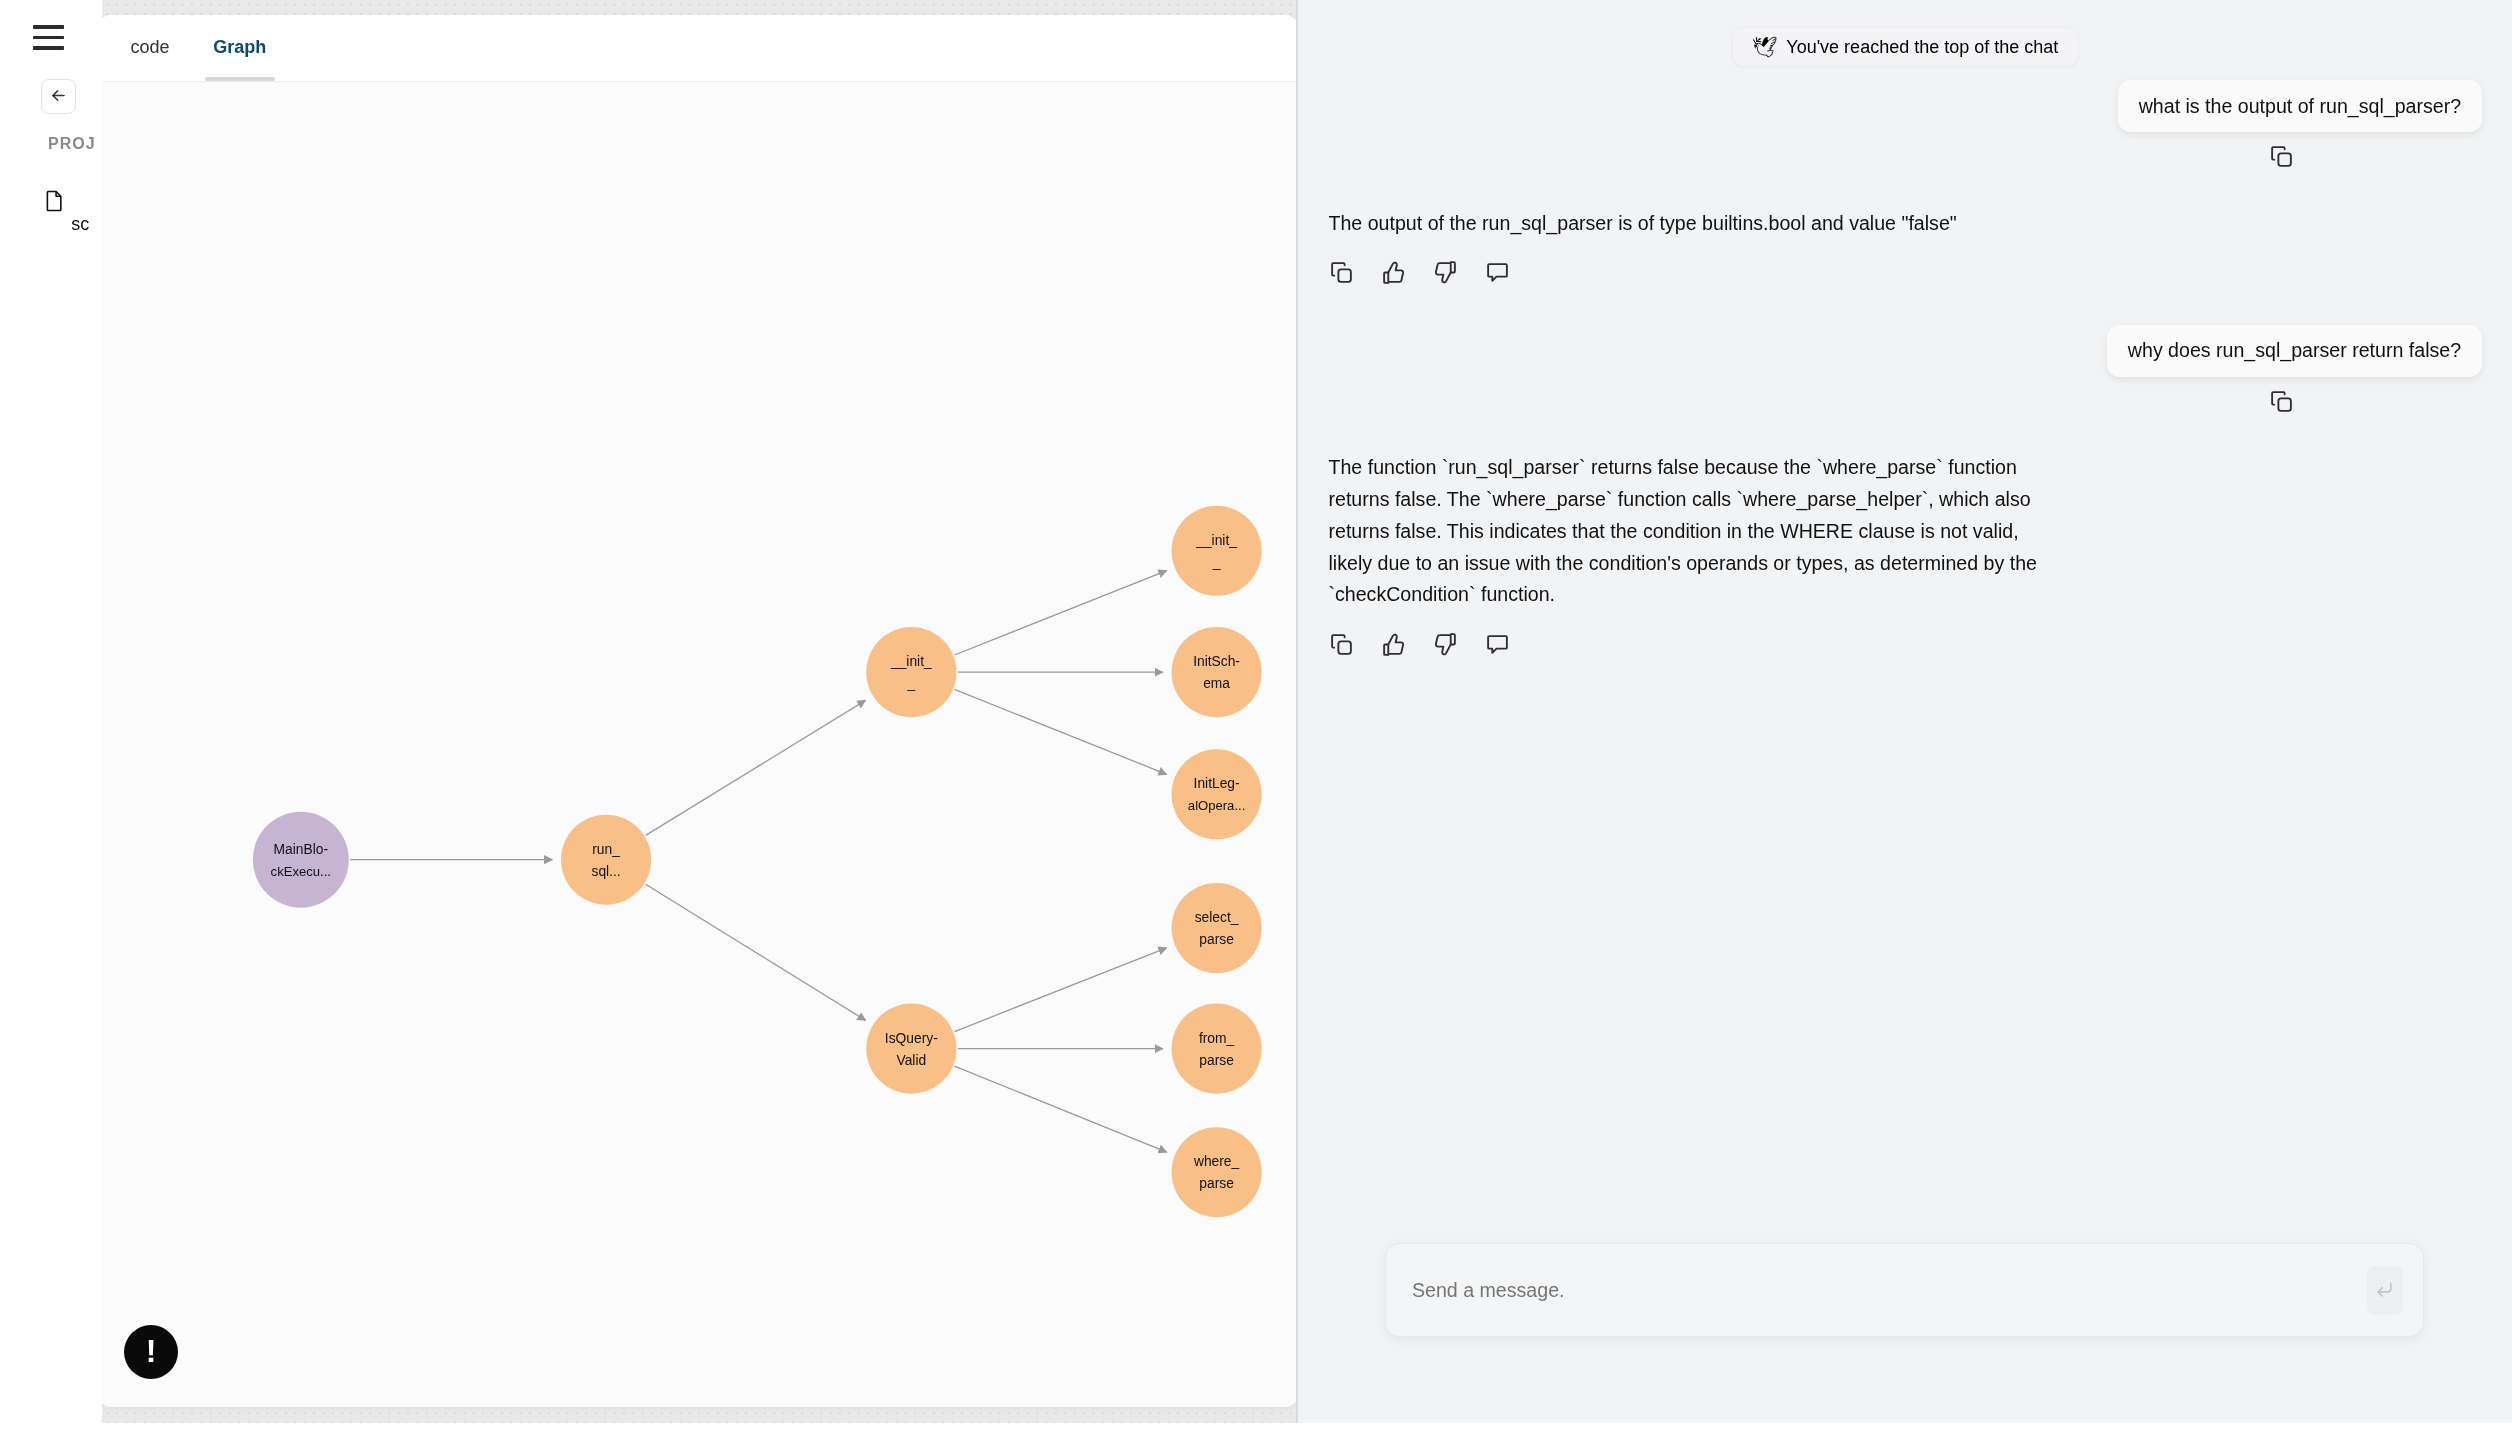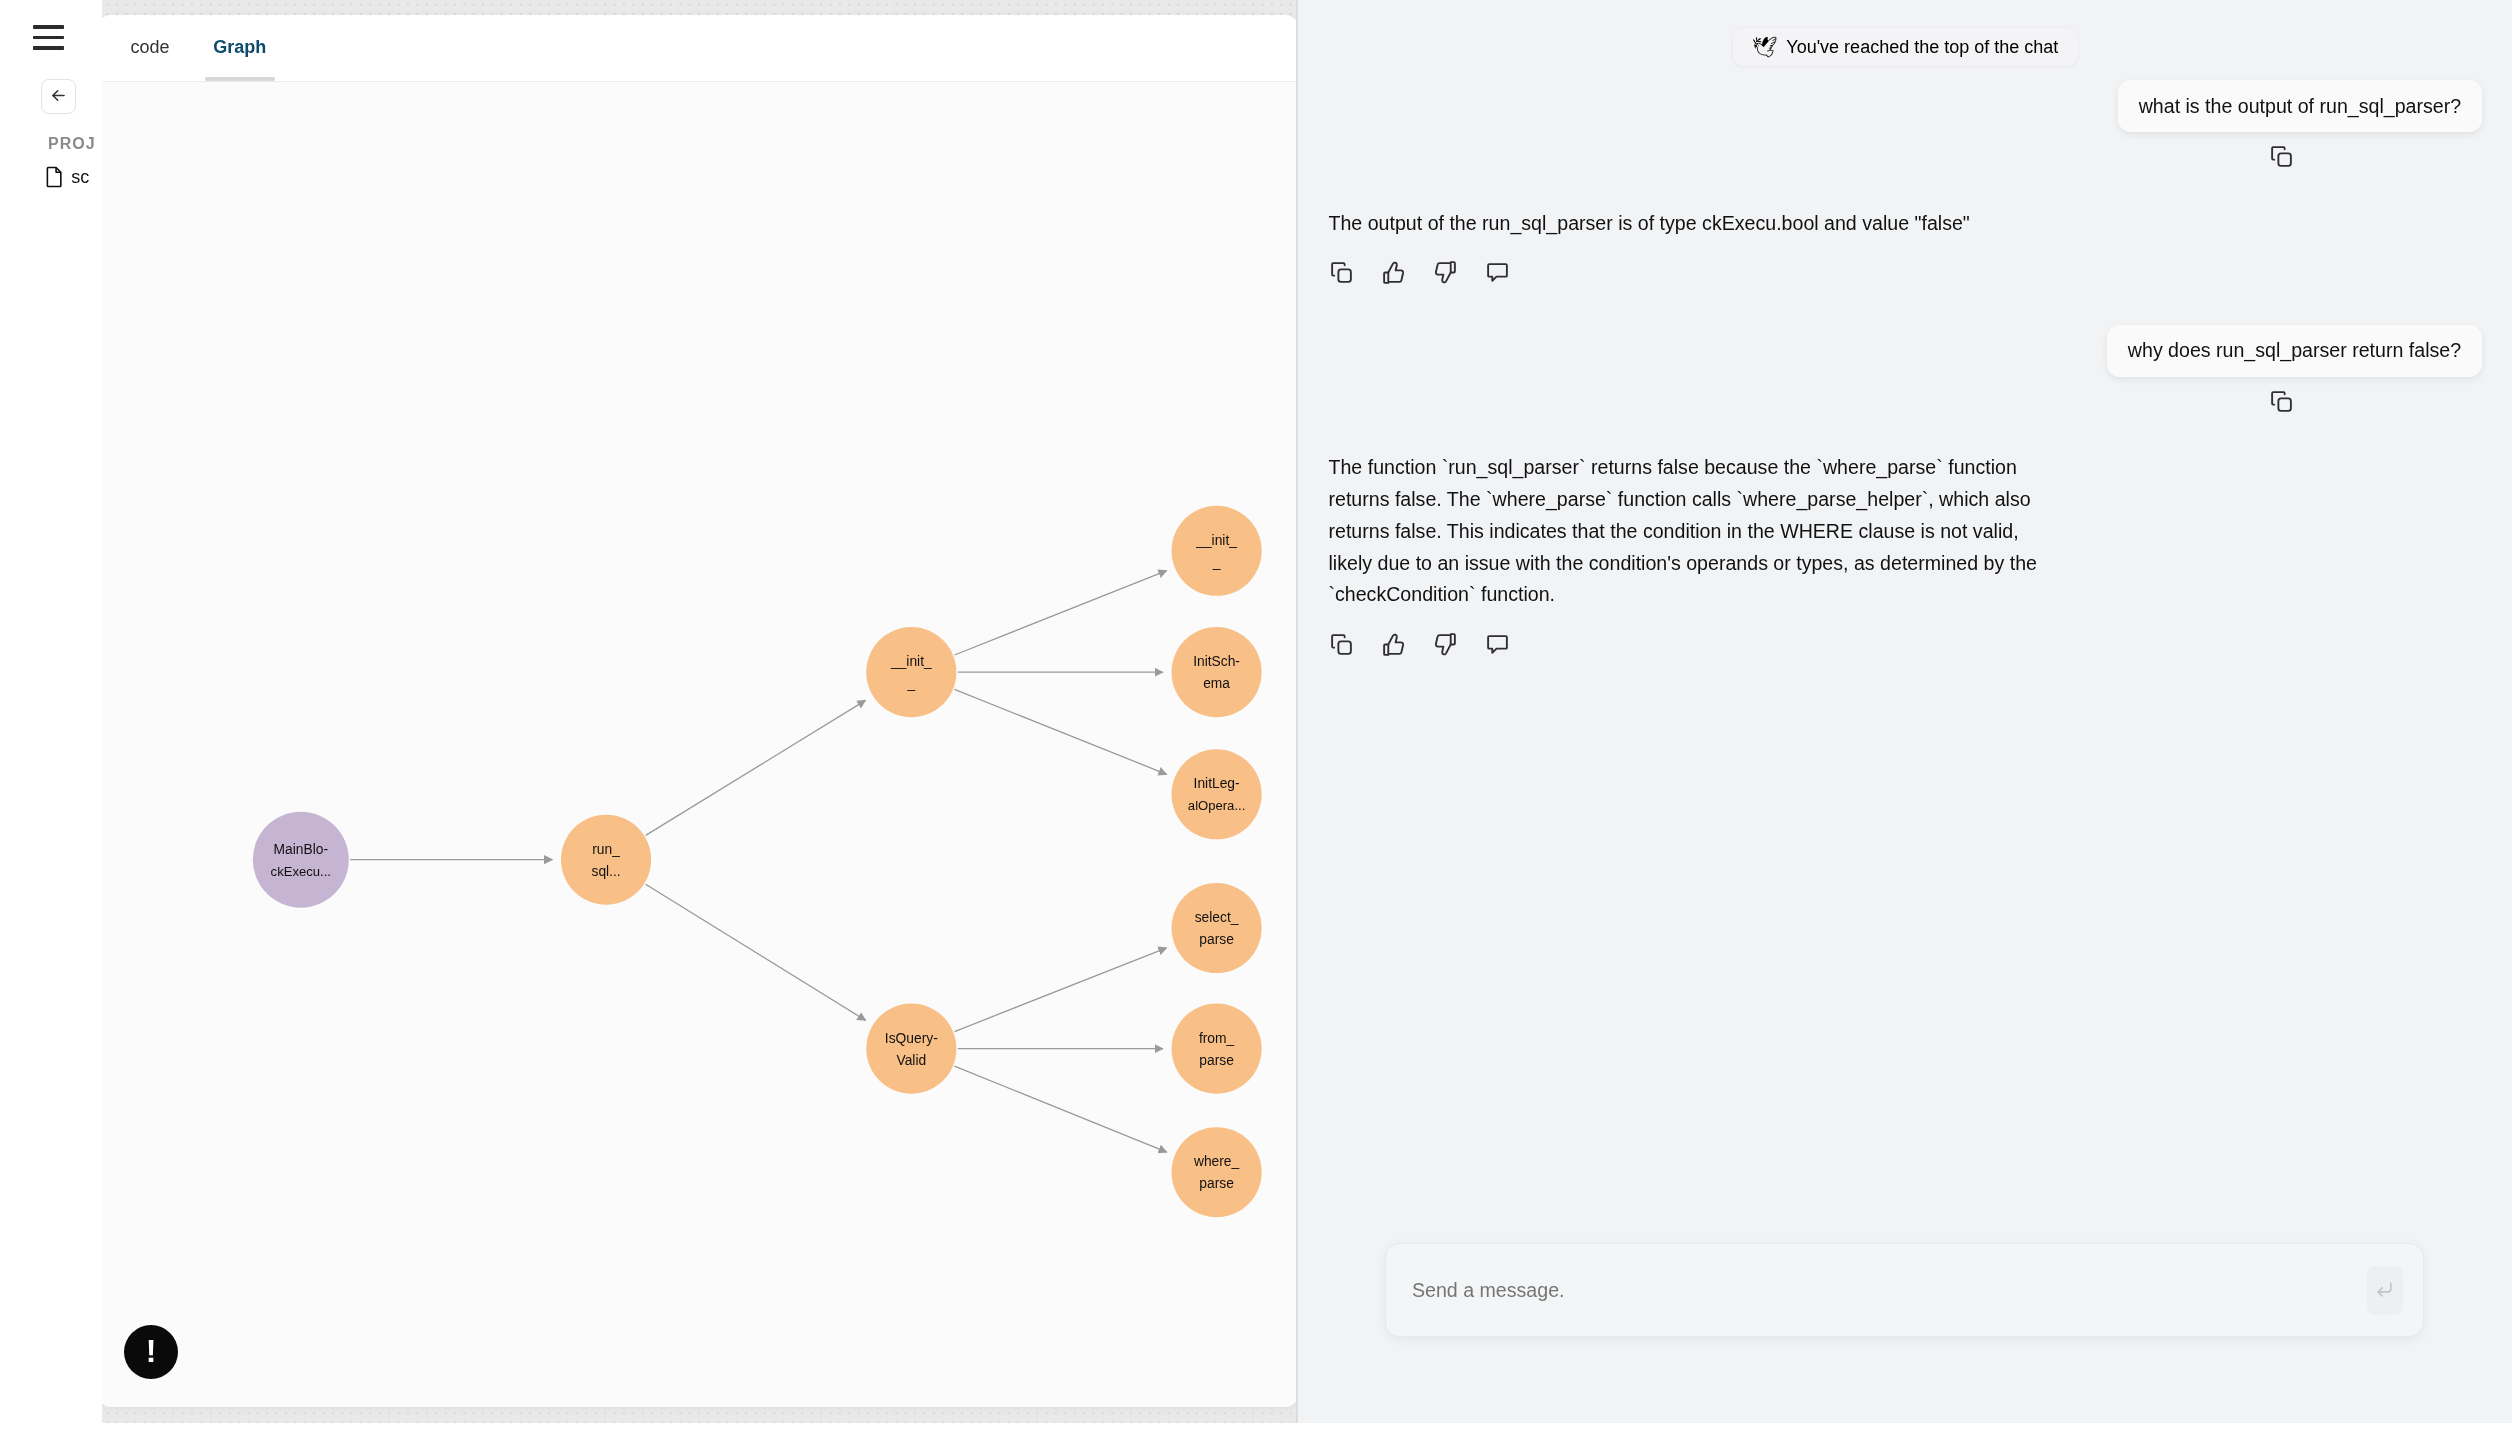--- a/index.html
+++ b/index.html
@@ -50,21 +50,21 @@
     position: absolute; left: 48px; top: 135px;
     font-size: 16px; font-weight: 700; letter-spacing: 1px;
     color: #8a8a8a; white-space: nowrap;
   }
   .file-row {
     position: absolute; left: 45px; top: 166px;
     display: flex; align-items: center; gap: 7.3px;
     white-space: nowrap; cursor: pointer;
   }
   .file-row .file-icon svg { width: 19px; height: 22px; display:block; }
-  .file-row .file-name { font-size: 18px; color: #111; }
+  .file-row .file-name { font-size: 18px; color: #111; margin-top: 48px; }
 
   
   .main-card {
     position: absolute; left: 97px; top: 14.5px;
     width: 1202px; height: 1392px;
     background: #fbfbfb;
     border-radius: 14.5px;
     box-shadow: 0 1.5px 7.3px rgba(0,0,0,0.04);
     overflow: hidden;
     z-index: 2;
@@ -324,21 +324,21 @@
         </div>
         <div class="copy-under-user" style="margin-top: 11.6px; justify-content: flex-end; padding-right: 218px;">
           <div class="act-btn">
             <svg viewBox="0 0 24 24" fill="none" stroke="#2f2f33" stroke-width="1.8" stroke-linecap="round" stroke-linejoin="round">
               <rect x="9" y="9" width="12" height="12" rx="2.5"></rect>
               <path d="M5 15H4a1 1 0 0 1-1-1V4a1 1 0 0 1 1-1h10a1 1 0 0 1 1 1v1"></path>
             </svg>
           </div>
         </div>
         <div class="row assistant" style="margin-top: 38px;">
-          <div class="assistant-text">The output of the run_sql_parser is of type ckExecu.bool and value "false"</div>
+          <div class="assistant-text">The output of the run_sql_parser is of type builtins.bool and value "false"</div>
         </div>
         <div class="actions" style="margin-top: 20.4px;">
           <div class="act-btn">
             <svg viewBox="0 0 24 24" fill="none" stroke="#2f2f33" stroke-width="1.8" stroke-linecap="round" stroke-linejoin="round">
               <rect x="9" y="9" width="12" height="12" rx="2.5"></rect>
               <path d="M5 15H4a1 1 0 0 1-1-1V4a1 1 0 0 1 1-1h10a1 1 0 0 1 1 1v1"></path>
             </svg>
           </div>
           <div class="act-btn">
             <svg viewBox="0 0 24 24" fill="none" stroke="#2f2f33" stroke-width="1.8" stroke-linecap="round" stroke-linejoin="round">

